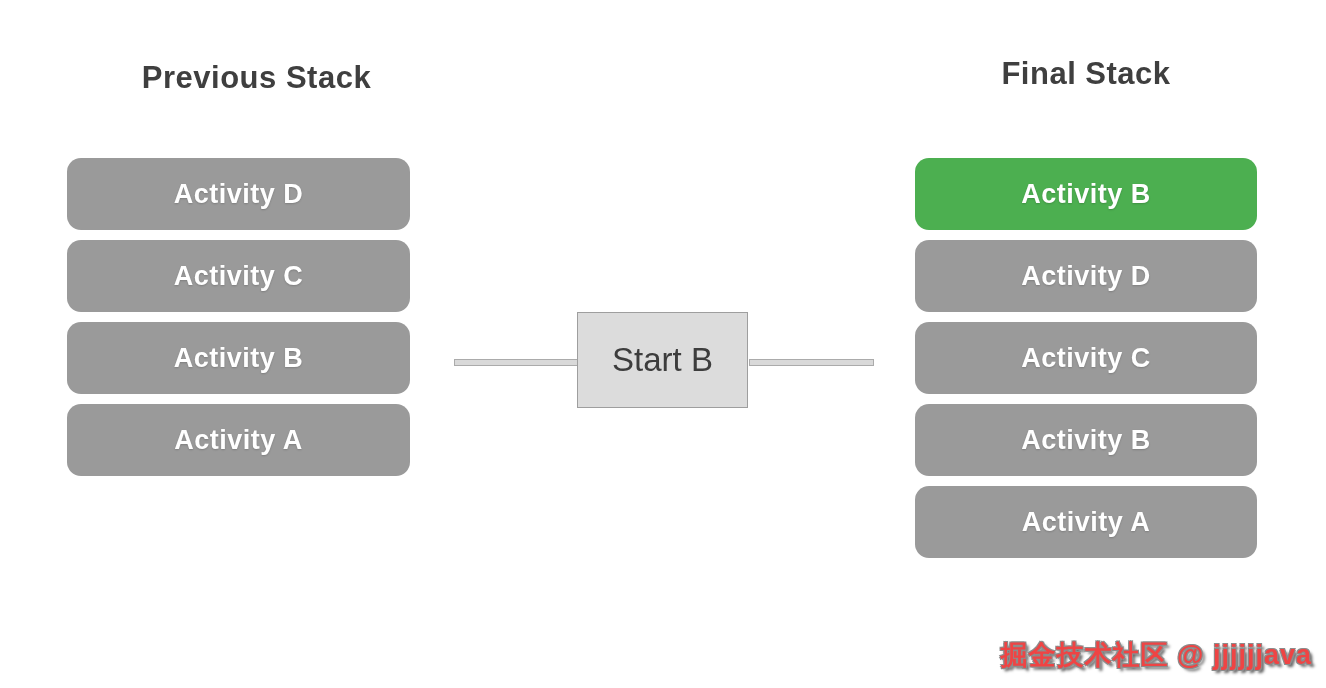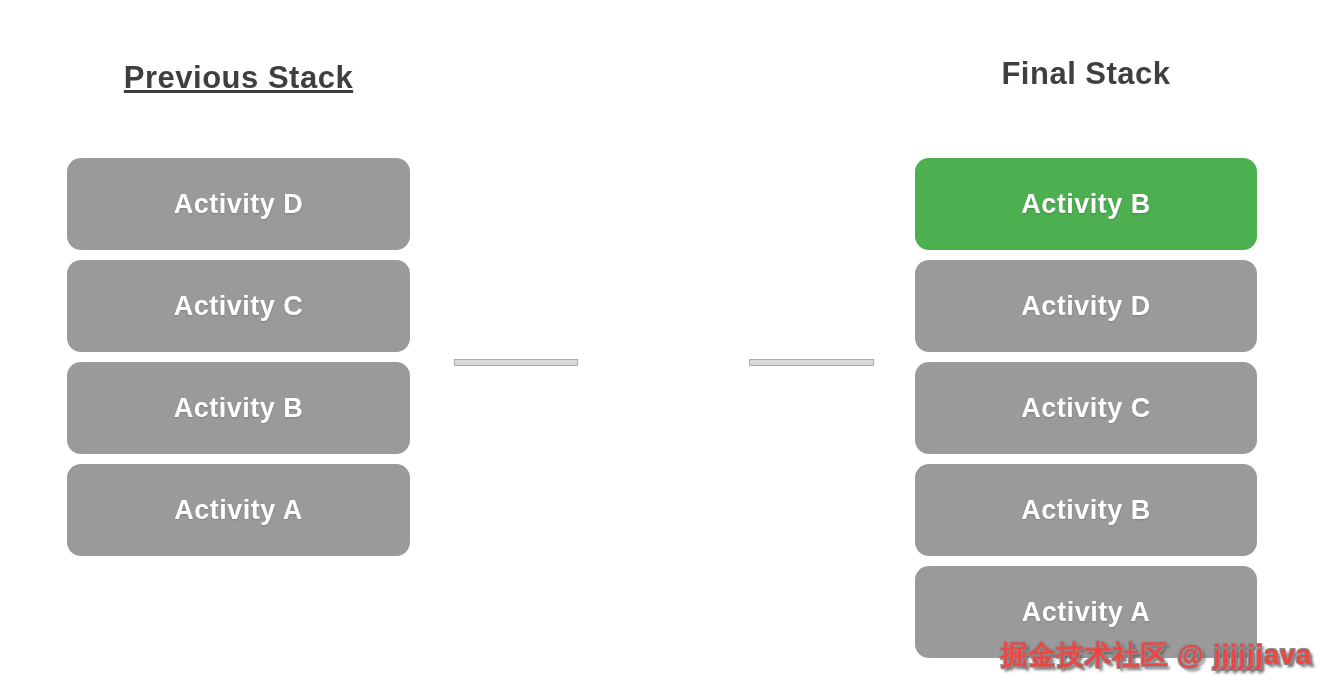--- a/index.html
+++ b/index.html
@@ -17,34 +17,34 @@
   }
   .title {
     position: absolute;
     margin: 0;
     text-align: center;
     font-size: 31px;
     font-weight: bold;
     color: var(--title-text, #3f3f3f);
     letter-spacing: 0.5px;
   }
-  .left-title  { left: 67px;  top: 60px; width: 343px; text-decoration: underline; }
+  .left-title  { left: 85px;  top: 60px; width: 343px; }
   .right-title { left: 915px; top: 56px; width: 342px; }
 
   .stack {
     position: absolute;
     display: flex;
     flex-direction: column;
     gap: 10px;
   }
   .left-stack  { left: 67px;  top: 158px; width: 343px; }
   .right-stack { left: 915px; top: 158px; width: 342px; }
 
   .box {
-    height: 92px;
+    height: 72px;
     border-radius: 14px;
     background: var(--box-gray, #9a9a9a);
     color: var(--box-text, #ffffff);
     font-size: 27px;
     font-weight: bold;
     display: flex;
     align-items: center;
     justify-content: center;
     text-shadow: 0 1px 2px rgba(0,0,0,0.18);
     letter-spacing: 0.5px;
@@ -108,20 +108,23 @@
   <div class="stack left-stack">
     <div class="box">Activity D</div>
     <div class="box">Activity C</div>
     <div class="box">Activity B</div>
     <div class="box">Activity A</div>
   </div>
 
   <div class="connector-line line-left"></div>
   <div class="connector-line line-right"></div>
 
+  <div class="action-box">
+    <span>Start B</span>
+  </div>
 
   <div class="stack right-stack">
     <div class="box green">Activity B</div>
     <div class="box">Activity D</div>
     <div class="box">Activity C</div>
     <div class="box">Activity B</div>
     <div class="box">Activity A</div>
   </div>
 
   <div class="watermark">掘金技术社区 @ jjjjjjava</div>

